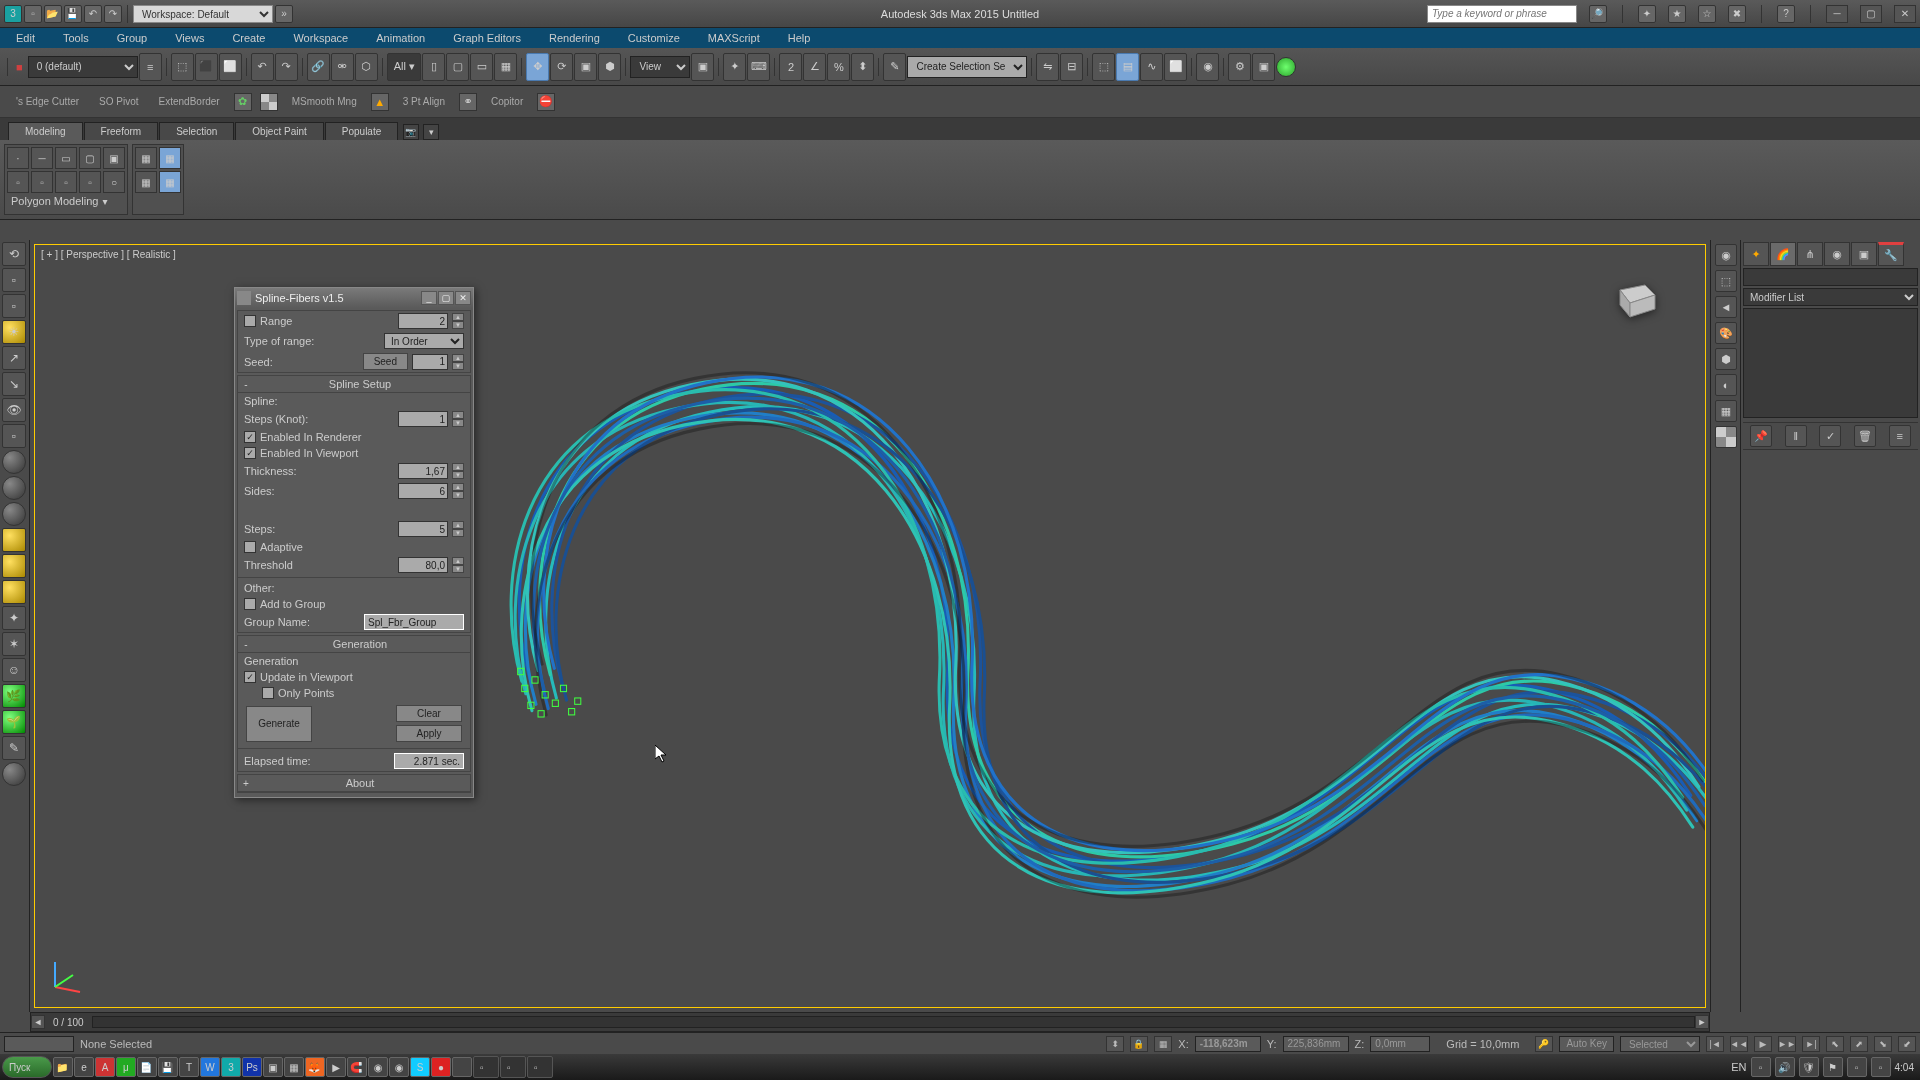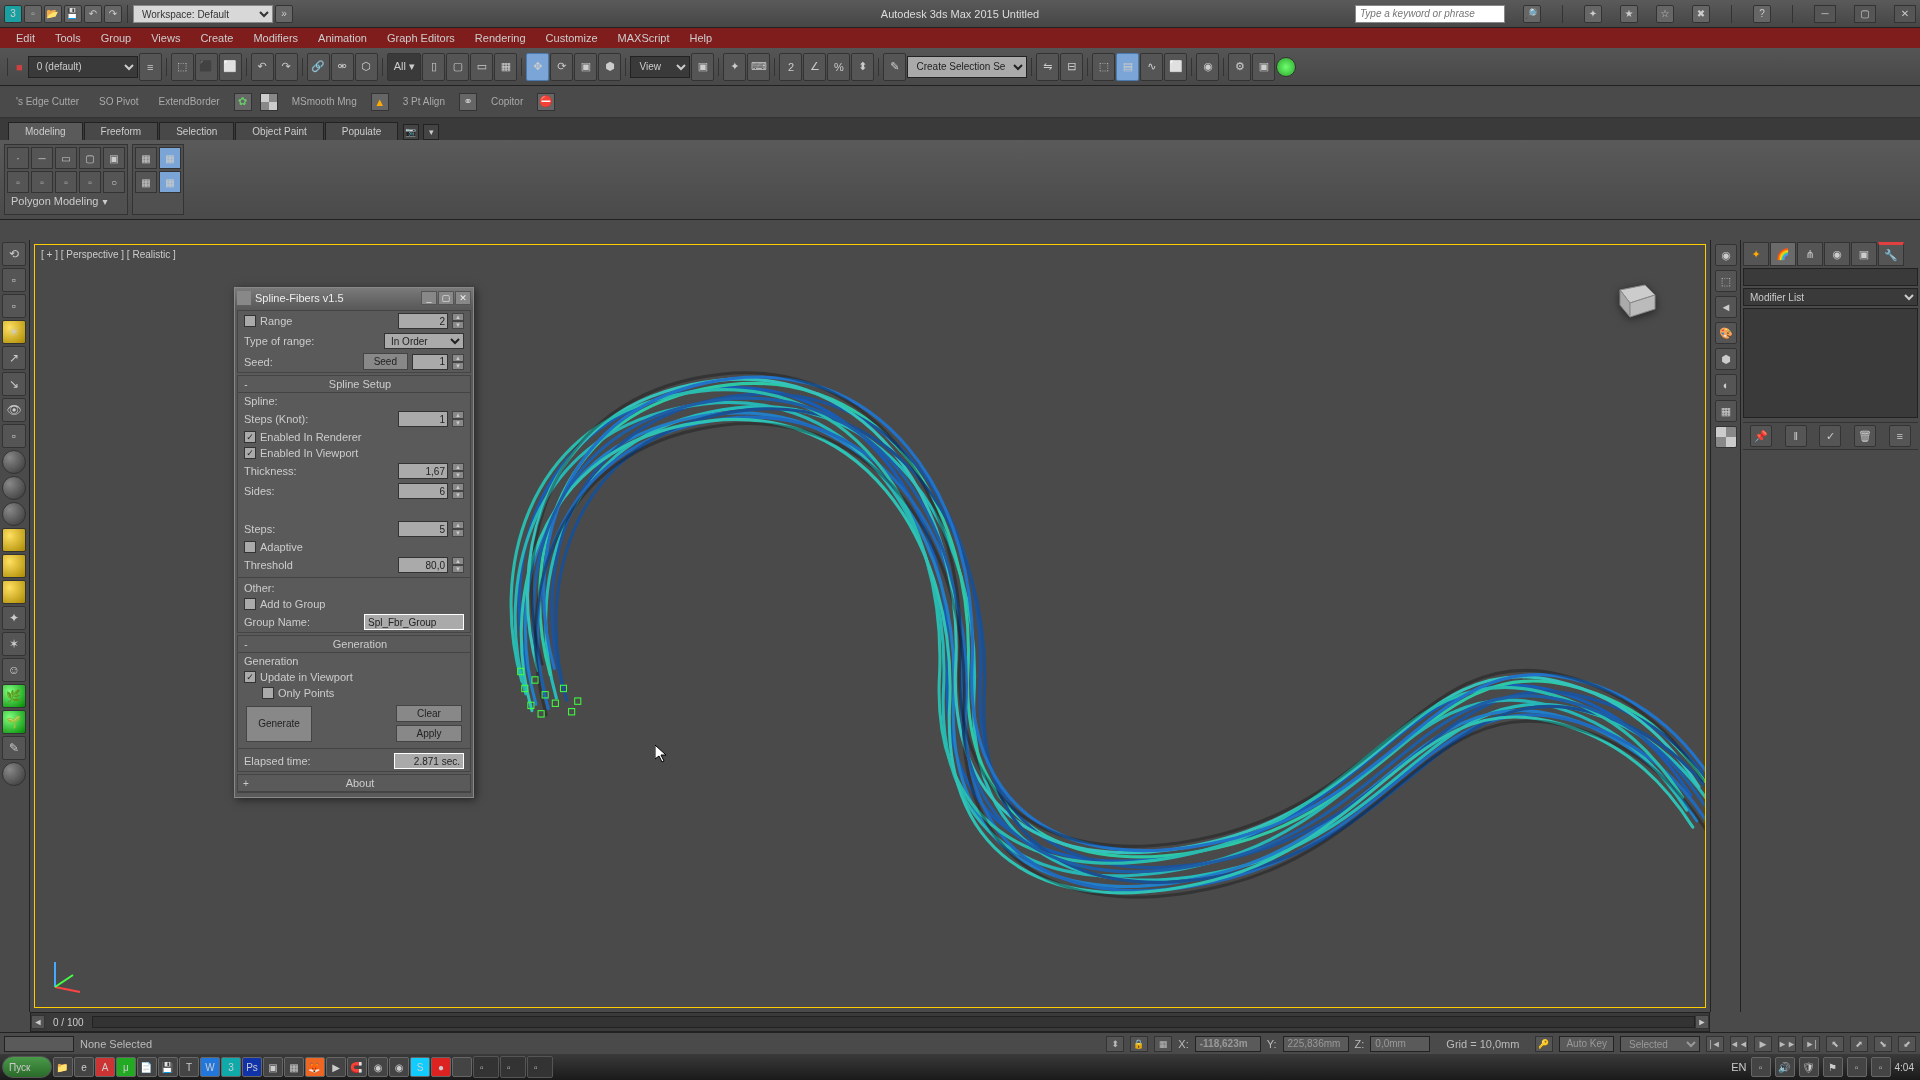--- a/index.html
+++ b/index.html
@@ -3,24 +3,24 @@
 <meta charset="utf-8">
 <style>
 *{margin:0;padding:0;box-sizing:border-box;font-family:Tahoma,Arial,sans-serif;font-size:11px;user-select:none}
 body{background:#4a4a4a;color:#cccccc;overflow:hidden;width:1920px;height:1080px}
 .titlebar{height:28px;background:linear-gradient(to bottom,#5a5a5a,#464646);display:flex;align-items:center;padding:0 4px;border-bottom:1px solid #222}
 .titlebar-left{display:flex;align-items:center;gap:2px}
 .tb-icon{width:18px;height:18px;background:#666;border:1px solid #333;border-radius:2px;display:inline-flex;align-items:center;justify-content:center;font-size:10px}
 .tb-sep{width:1px;height:18px;background:#333;margin:0 3px}
 .workspace-dd{background:#d8d8d8;color:#333;padding:2px 4px;border:1px solid #888;width:140px;height:18px;font-size:10px}
 .title-center{position:absolute;left:50%;transform:translateX(-50%);color:#ddd;font-size:11px}
-.title-right{margin-left:auto;display:flex;align-items:flex-end;gap:18px}
+.title-right{margin-left:auto;display:flex;align-items:flex-end;gap:12px}
 .search-input{background:#fff;border:1px solid #888;padding:1px 4px;width:150px;height:18px;font-style:italic;color:#888;font-size:10px}
 .win-btn{width:22px;height:18px;background:#555;border:1px solid #333;display:inline-flex;align-items:center;justify-content:center;font-size:10px}
-.menubar{height:20px;background:#7f1d1d;display:flex;align-items:center;padding:0 8px;gap:4px}
+.menubar{height:20px;background:#0c4a6e;display:flex;align-items:center;padding:0 8px;gap:12px}
 .menu-item{padding:2px 8px;color:#ccc;font-size:11px}
 .maintoolbar{height:38px;background:linear-gradient(to bottom,#555,#484848);display:flex;align-items:center;padding:0 4px;gap:1px;border-bottom:1px solid #222}
 .tool-btn{width:23px;height:28px;background:#555;border:1px solid #333;border-radius:2px;display:inline-flex;align-items:center;justify-content:center;font-size:11px}
 .tool-btn.wide{width:auto;padding:0 6px}
 .tool-btn.active{background:#7aa5d6;border-color:#4a7ab0}
 .tool-btn.green{background:radial-gradient(circle,#6eff6e,#2aa02a);border-radius:50%;width:20px;height:20px}
 .layer-dd{background:#3a3a3a;color:#ccc;border:1px solid #222;padding:2px 4px;width:110px;height:22px;font-size:10px}
 .ribbon{height:32px;background:#4a4a4a;display:flex;align-items:center;padding:0 10px;gap:8px;border-bottom:1px solid #333}
 .ribbon-item{color:#aaa;padding:2px 6px;font-size:10px}
 .ribbon-icon{width:18px;height:18px;background:#666;border:1px solid #333;display:inline-flex;align-items:center;justify-content:center}
@@ -128,21 +128,21 @@
     <span class="win-btn">✕</span>
   </div>
 </div>
 
 <div class="menubar">
   <span class="menu-item">Edit</span>
   <span class="menu-item">Tools</span>
   <span class="menu-item">Group</span>
   <span class="menu-item">Views</span>
   <span class="menu-item">Create</span>
-  <span class="menu-item">Modifiers</span>
+  <span class="menu-item">Workspace</span>
   <span class="menu-item">Animation</span>
   <span class="menu-item">Graph Editors</span>
   <span class="menu-item">Rendering</span>
   <span class="menu-item">Customize</span>
   <span class="menu-item">MAXScript</span>
   <span class="menu-item">Help</span>
 </div>
 
 <div class="maintoolbar">
   <span class="tb-sep"></span>

